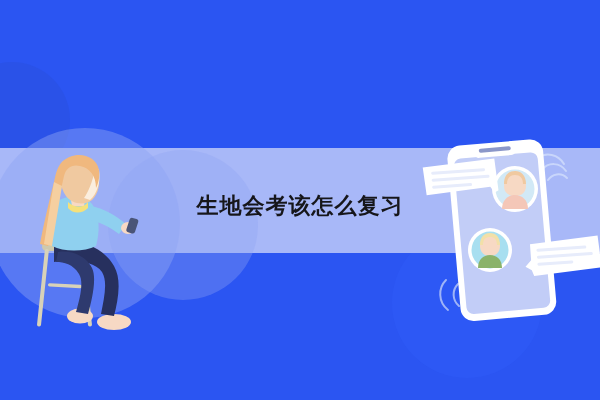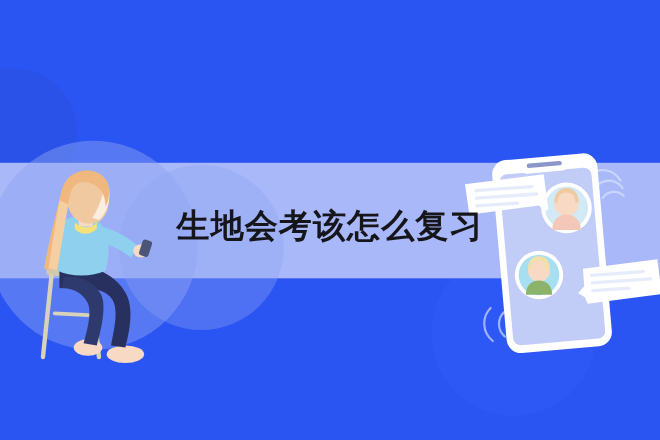--- a/index.html
+++ b/index.html
@@ -71,21 +71,21 @@
     opacity: .55;
   }
 
   
   .title {
     position: absolute;
     left: 0;
     top: 184px;
     width: 600px;
     text-align: center;
-    font-size: 30px;
+    font-size: 22px;
     line-height: 44px;
     font-weight: 700;
     color: #16161a;
     letter-spacing: 1px;
     white-space: nowrap;
   }
 
   
   .illu-left {
     position: absolute;

